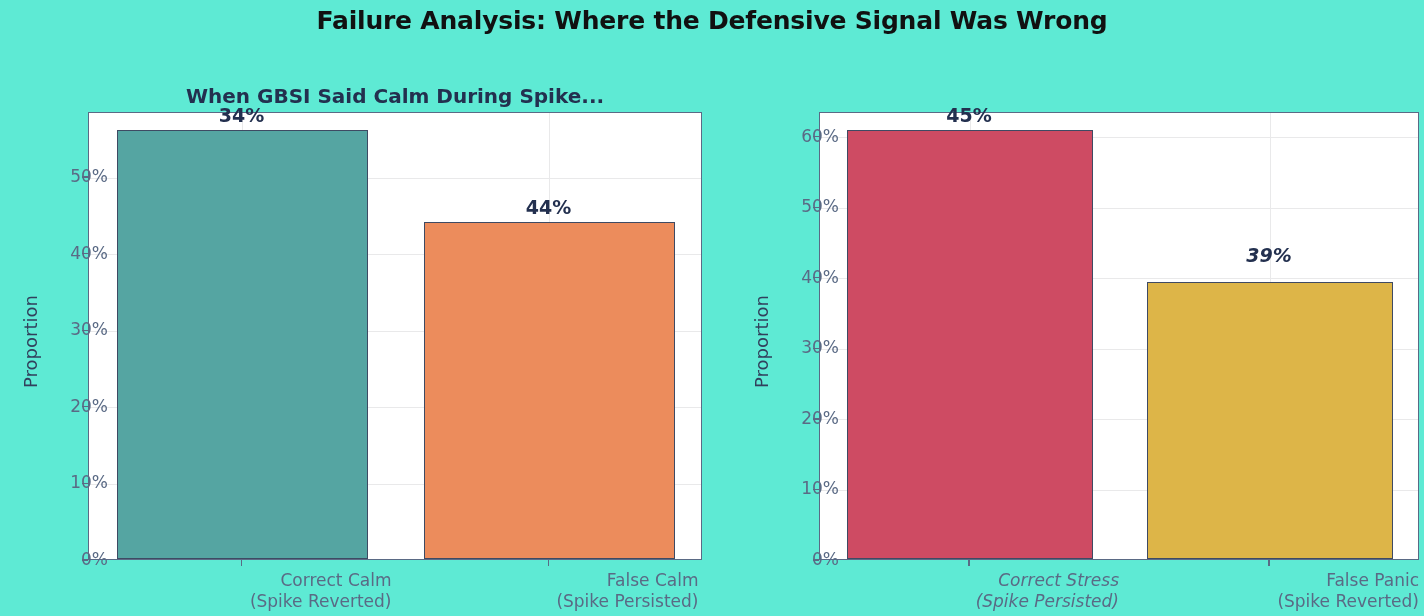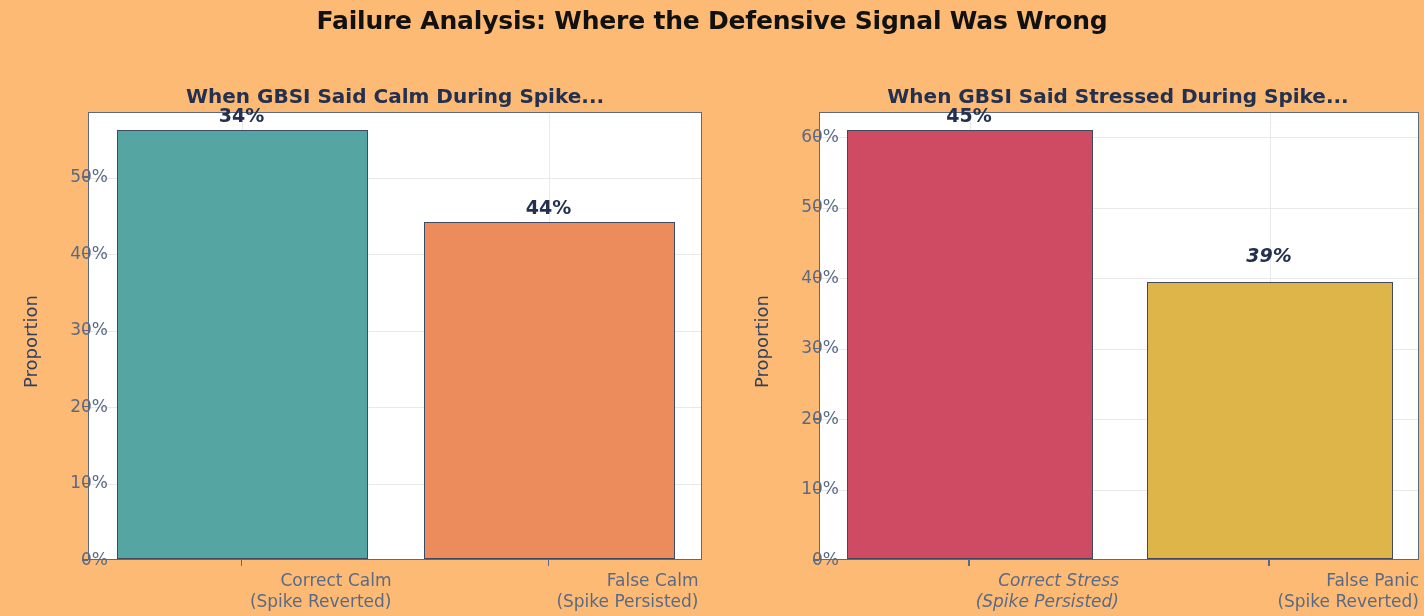--- a/index.html
+++ b/index.html
@@ -13,21 +13,21 @@
     font-family: "DejaVu Sans", sans-serif;
     position: relative;
     overflow: hidden;
   }
 
   #figure {
     position: absolute;
     left: 0; top: 0;
     width: 1424px;
     height: 616px;
-    background: #fdba74;
+    background: #5eead4;
   }
 
   
   #main-title {
     position: absolute;
     left: 0;
     top: 6px;
     width: 1424px;
     text-align: center;
     font-size: 25px;
@@ -198,21 +198,20 @@
       <div class="xtick" style="left: 91.5px; width: 300px; top: 570px;">Correct Calm
 (Spike Reverted)</div>
       <div class="bar-label" style="left: 478.5px; width: 140px; top: 196.043px;">44%</div>
       <div class="xtick-mark" style="left: 547.85px; top: 560px;"></div>
       <div class="xtick" style="left: 398.5px; width: 300px; top: 570px;">False Calm
 (Spike Persisted)</div>
     </div>
 
   <div class="panel" id="panel-right">
 
-    <div class="panel-title">When GBSI Said Stressed During Spike...</div>
 
     <div class="plot-area" id="plot-right">
         <div class="gridline-h" style="top: 376.949px;"></div>
         <div class="gridline-h" style="top: 306.398px;"></div>
         <div class="gridline-h" style="top: 235.846px;"></div>
         <div class="gridline-h" style="top: 165.295px;"></div>
         <div class="gridline-h" style="top: 94.7441px;"></div>
         <div class="gridline-h" style="top: 24.1929px;"></div>
         <div class="gridline-v" style="left: 149.5px;"></div>
         <div class="bar" style="left: 27px; width: 246px; height: 428.951px; background: rgb(206, 75, 99);"></div>

